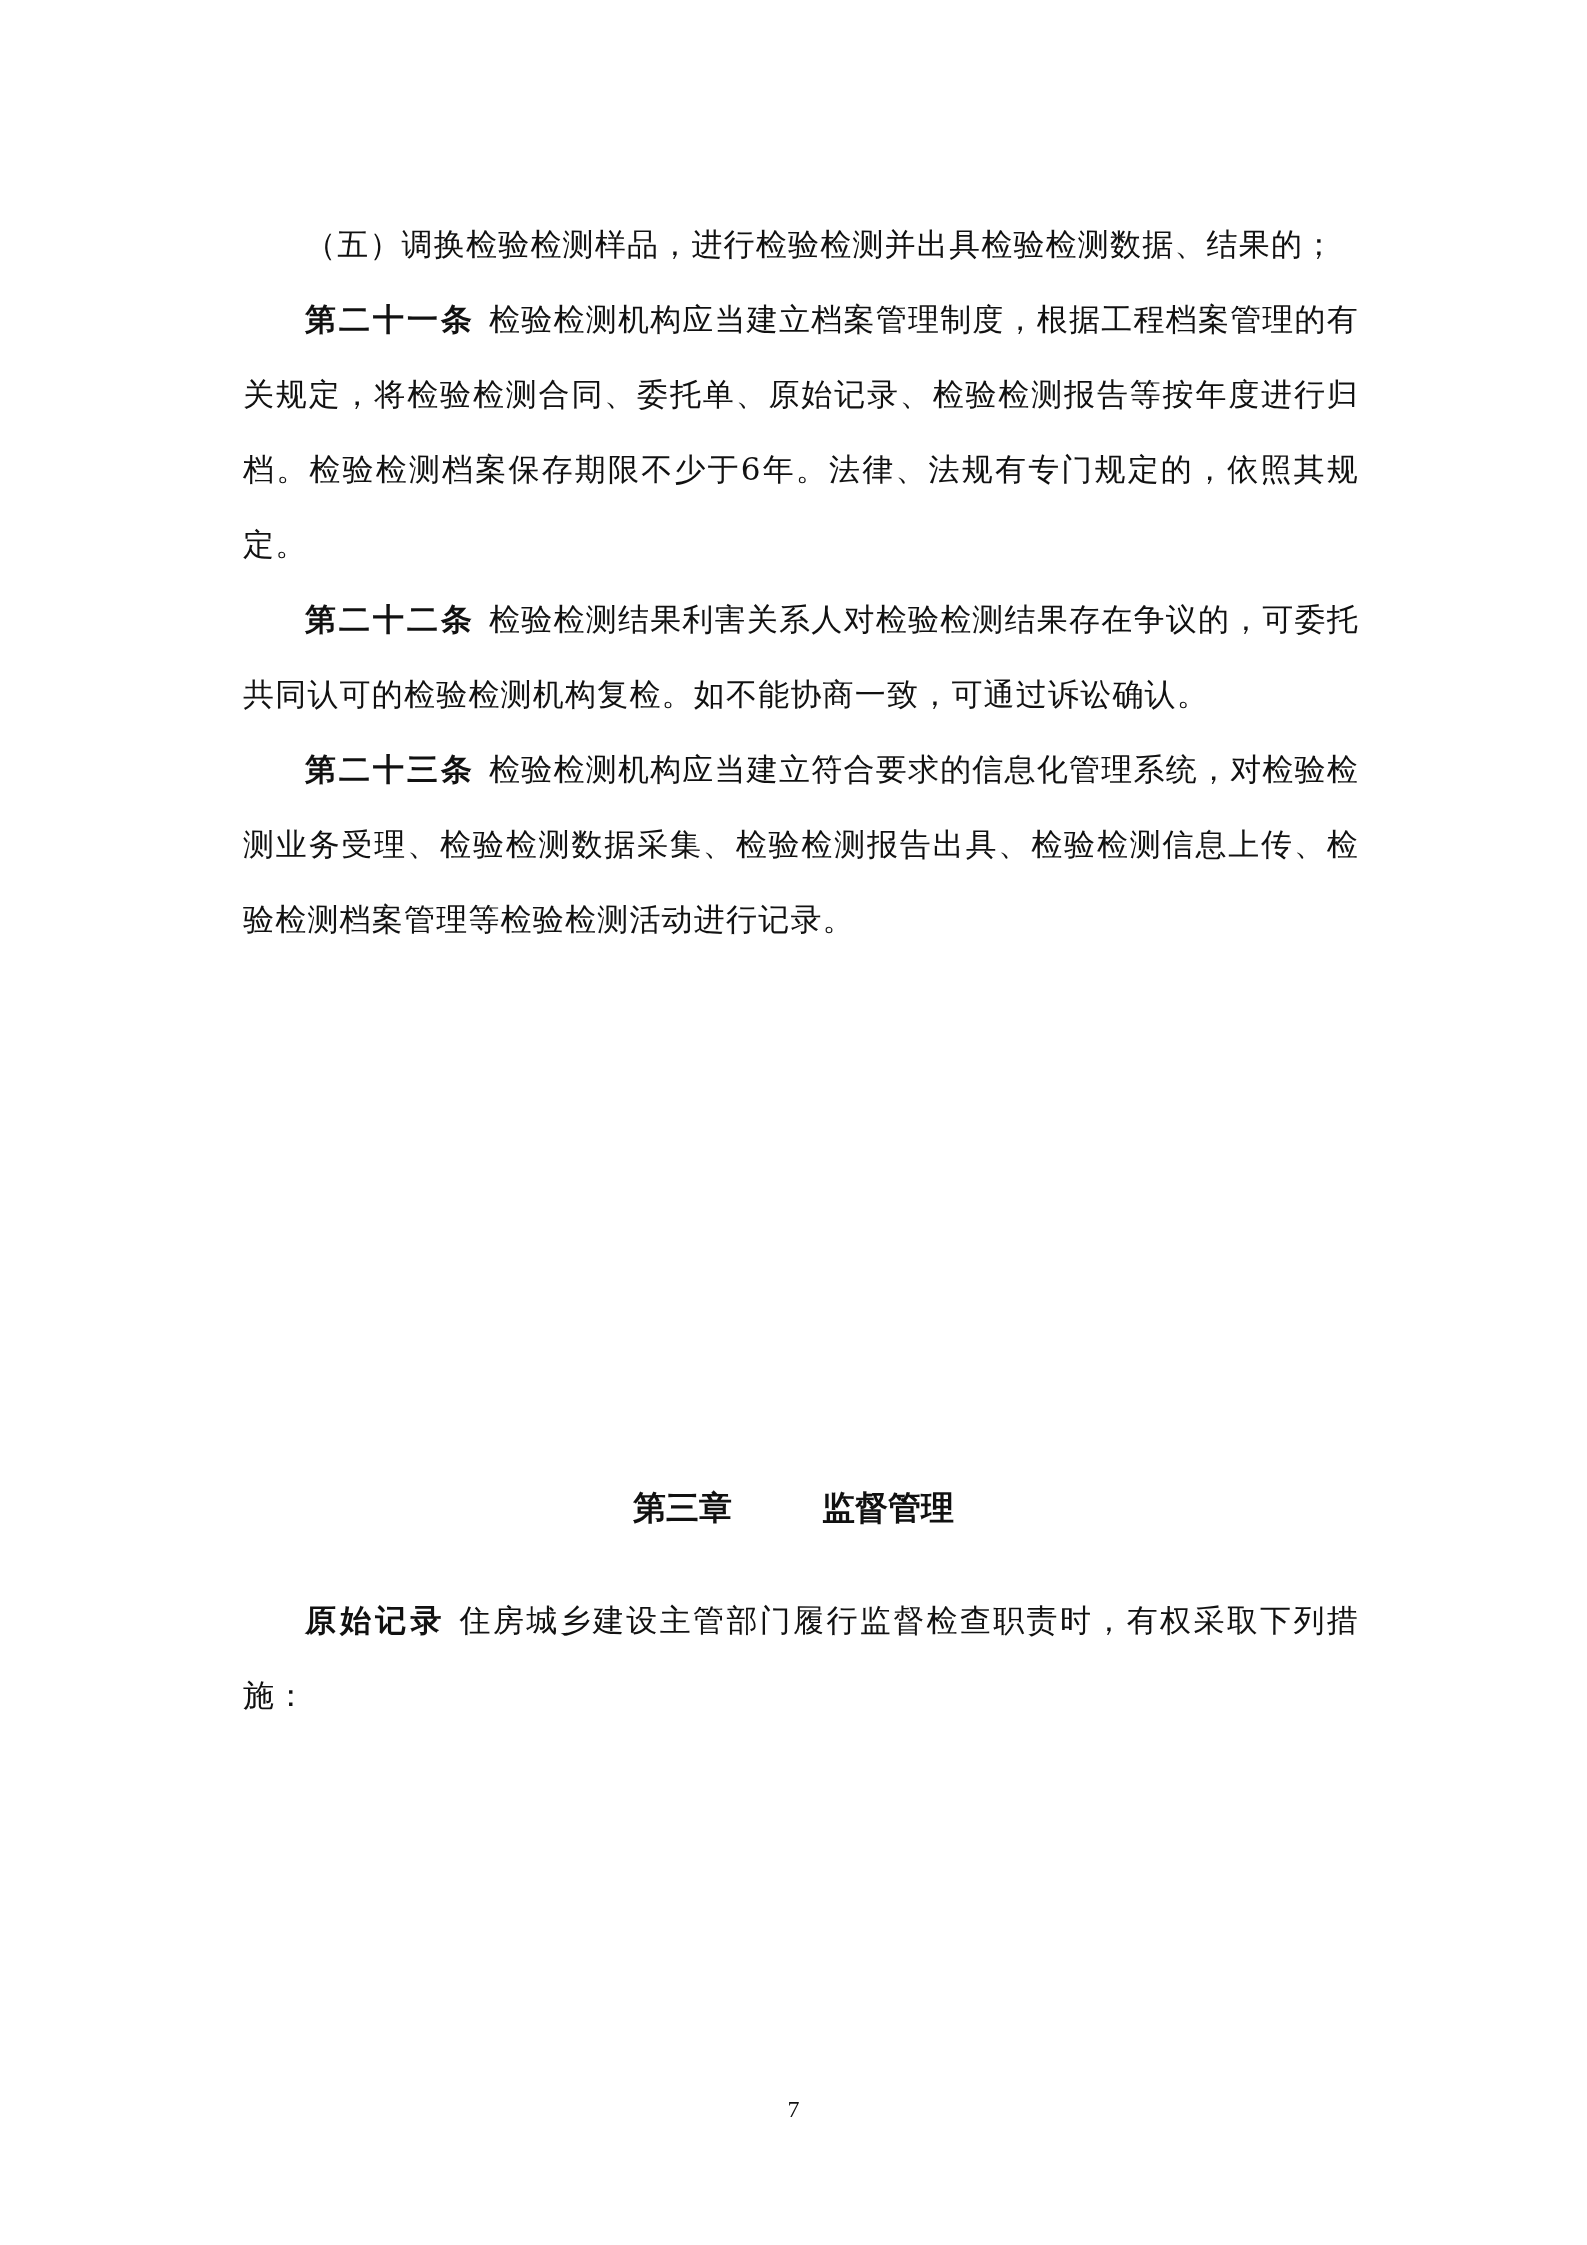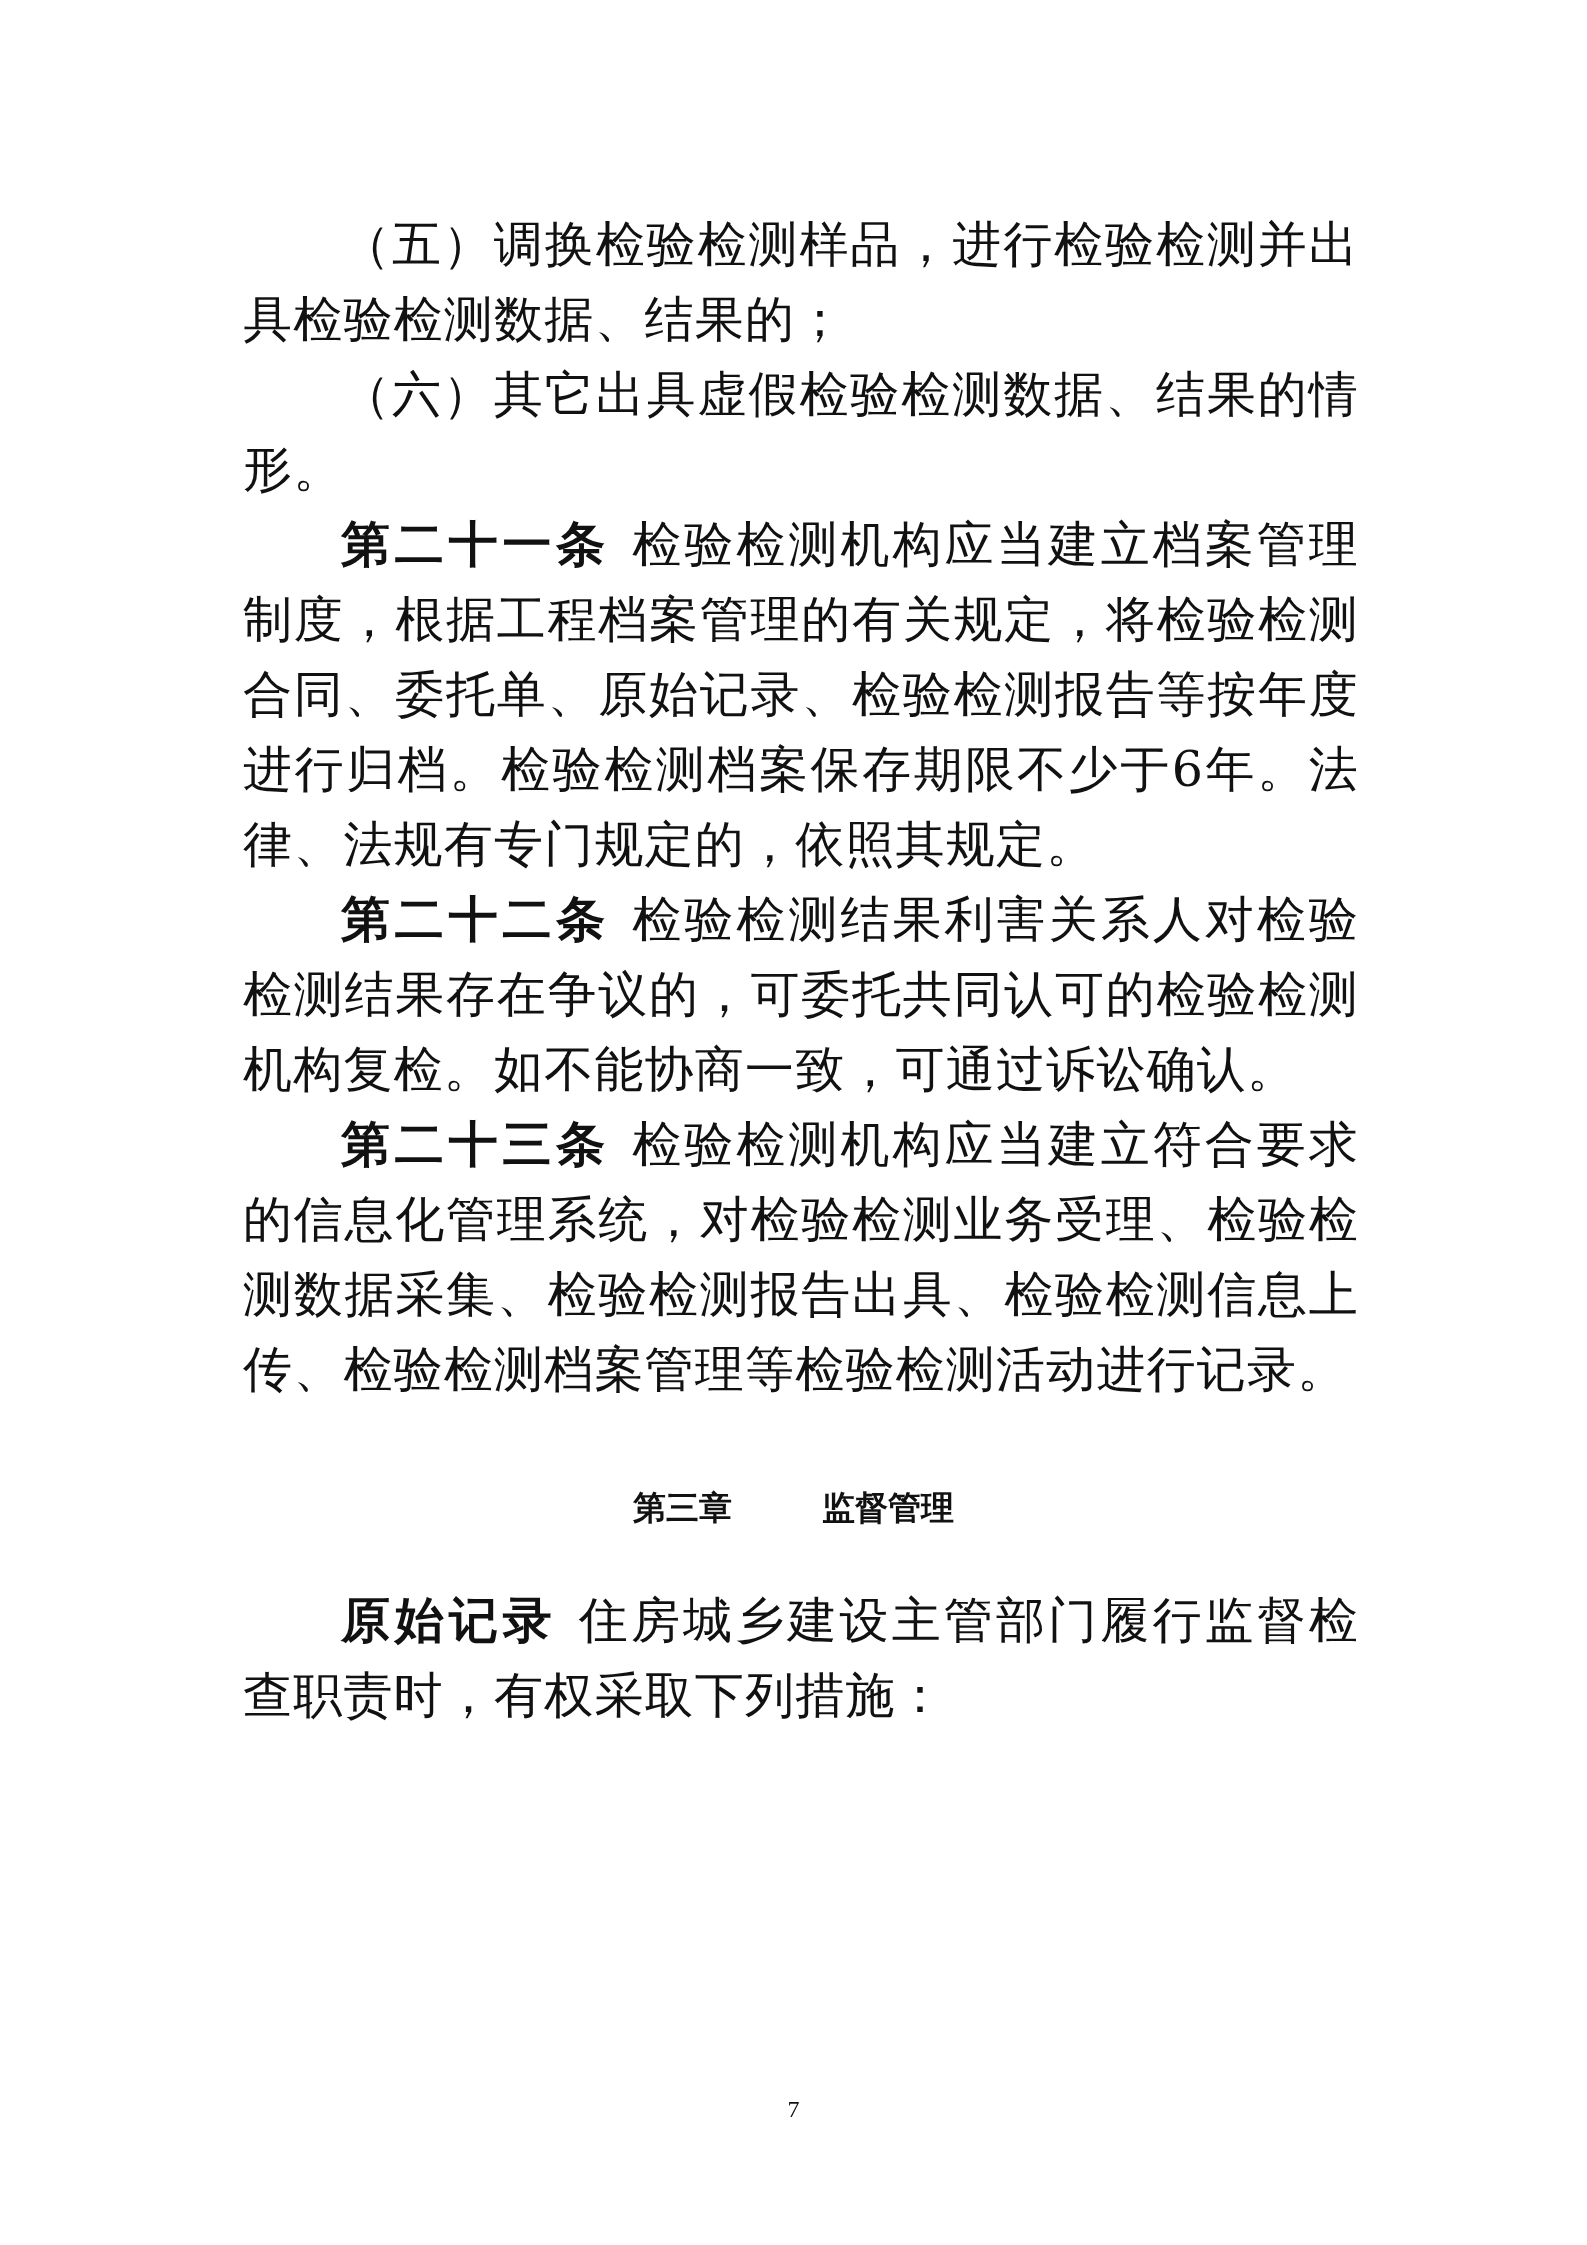--- a/index.html
+++ b/index.html
@@ -1,36 +1,35 @@
 <!DOCTYPE html>
 <html><head>
   <meta charset="utf-8">
   <style>
     html, body { margin: 0; padding: 0; background: #ffffff; }
     body { width: 1587px; height: 2245px; position: relative; overflow: hidden;
       font-family: "DejaVu Serif", "Liberation Serif", serif; color: #111; }
     .page { position: absolute; left: 0; top: 0; width: 1587px; height: 2245px; background: #fff; }
     .body-text { position: absolute; left: 243px; width: 1116px; top: 207px; }
-    .para { font-size: 49px; line-height: 75px; margin: 0; text-align: justify;
+    .para { font-size: 31px; line-height: 75px; margin: 0; text-align: justify;
       text-indent: 2em; letter-spacing: 1.2px; word-break: break-all; }
     .article-no { font-family: "DejaVu Sans", "Liberation Sans", sans-serif; font-weight: bold; letter-spacing: 3px; margin-right: 0.45em; }
     .chapter { position: absolute; left: 0; width: 1587px; top: 1478px; text-align: center;
       font-family: "DejaVu Sans", "Liberation Sans", sans-serif; font-weight: bold; font-size: 33px; line-height: 60px; }
     .chapter .gap { display: inline-block; width: 90px; }
     .after-chapter { position: absolute; left: 243px; width: 1116px; top: 1583px; }
     .page-number { position: absolute; top: 2096px; left: 0; width: 1587px; text-align: center;
       font-family: "Liberation Serif", "DejaVu Serif", serif; font-size: 24px; }
   </style>
 </head>
 <body>
 
 <div class="page">
   <div class="body-text">
     <p class="para"><span>（五）调换检验检测样品，进行检验检测并出具检验检测数据、结果的；</span></p>
-    <p class="para"><span>（六）其它出具虚假检验检测数据、结果的情形。</span></p>
     <p class="para"><span class="article-no">第二十一条</span><span>检验检测机构应当建立档案管理制度，根据工程档案管理的有关规定，将检验检测合同、委托单、原始记录、检验检测报告等按年度进行归档。检验检测档案保存期限不少于6年。法律、法规有专门规定的，依照其规定。</span></p>
     <p class="para"><span class="article-no">第二十二条</span><span>检验检测结果利害关系人对检验检测结果存在争议的，可委托共同认可的检验检测机构复检。如不能协商一致，可通过诉讼确认。</span></p>
     <p class="para"><span class="article-no">第二十三条</span><span>检验检测机构应当建立符合要求的信息化管理系统，对检验检测业务受理、检验检测数据采集、检验检测报告出具、检验检测信息上传、检验检测档案管理等检验检测活动进行记录。</span></p>
   </div>
 
   <div class="chapter">
     <span>第三章</span><span class="gap"></span><span>监督管理</span>
   </div>
 
   <div class="after-chapter">

